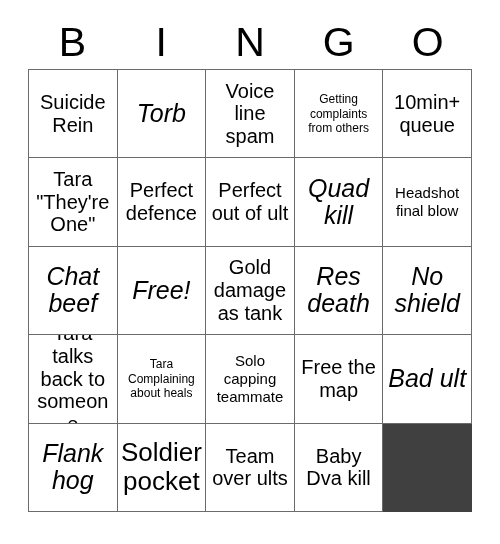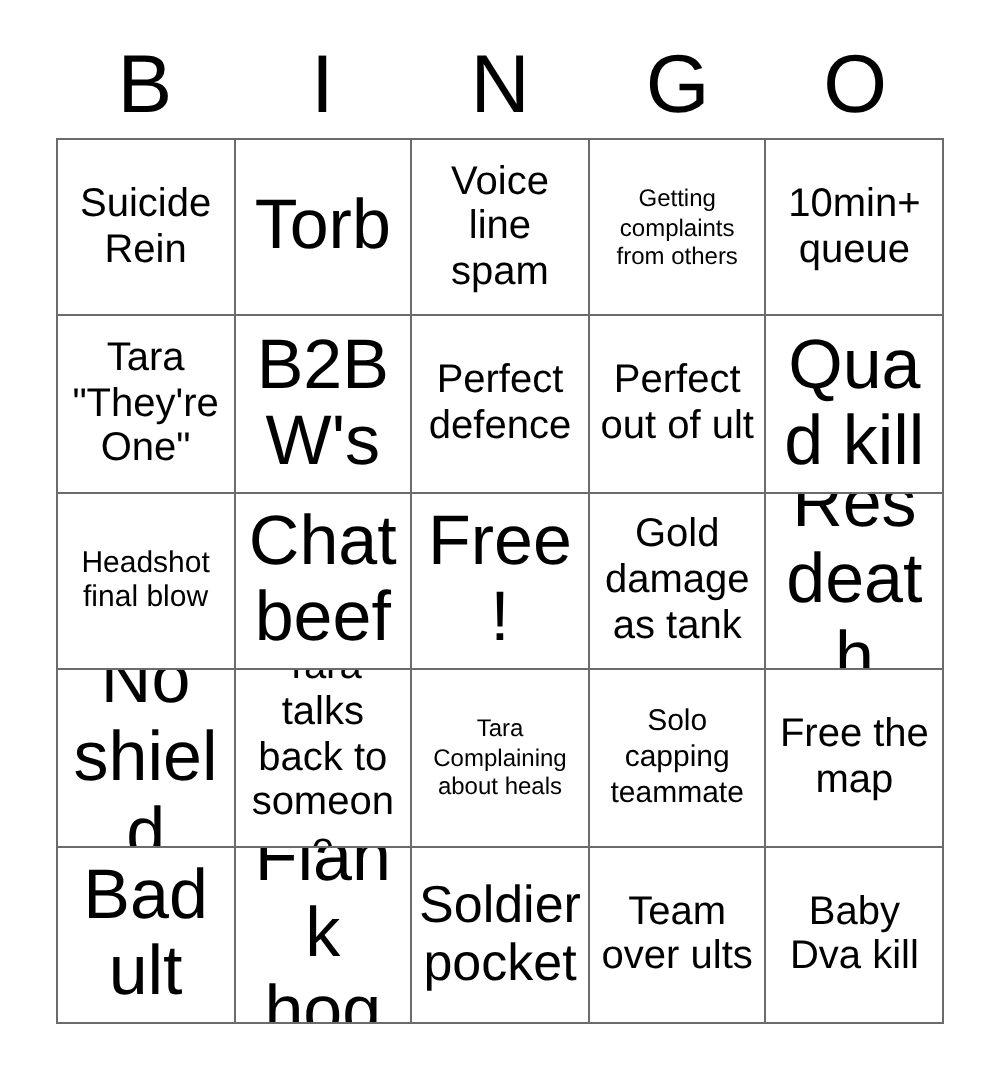--- a/index.html
+++ b/index.html
@@ -68,21 +68,21 @@
     background: #ffffff;
   }
   .cell-text {
     display: block;
     width: 100%;
     line-height: 1.12;
     word-wrap: break-word;
     hyphens: none;
   }
   
-  .fs-xl  { font-size: 35px; line-height: 1.1; }
+  .fs-xl  { font-size: 25px; line-height: 1.1; font-style: italic; }
   .fs-lg  { font-size: 26px; line-height: 1.12; }
   .fs-md  { font-size: 20px; line-height: 1.14; }
   .fs-sm  { font-size: 15px; line-height: 1.18; }
   .fs-xs  { font-size: 12px; line-height: 1.2; }
 </style>
 </head>
 <body>
 
 <div class="card">
 
@@ -105,23 +105,20 @@
         <span class="cell-text fs-md">Voice line spam</span>
       </div>
       <div class="cell">
         <span class="cell-text fs-xs">Getting complaints from others</span>
       </div>
       <div class="cell">
         <span class="cell-text fs-md">10min+ queue</span>
       </div>
       <div class="cell">
         <span class="cell-text fs-md">Tara "They're One"</span>
-      </div>
-      <div class="cell">
-        <span class="cell-text fs-xl">B2B W's</span>
       </div>
       <div class="cell">
         <span class="cell-text fs-md">Perfect defence</span>
       </div>
       <div class="cell">
         <span class="cell-text fs-md">Perfect out of ult</span>
       </div>
       <div class="cell">
         <span class="cell-text fs-xl">Quad kill</span>
       </div>

